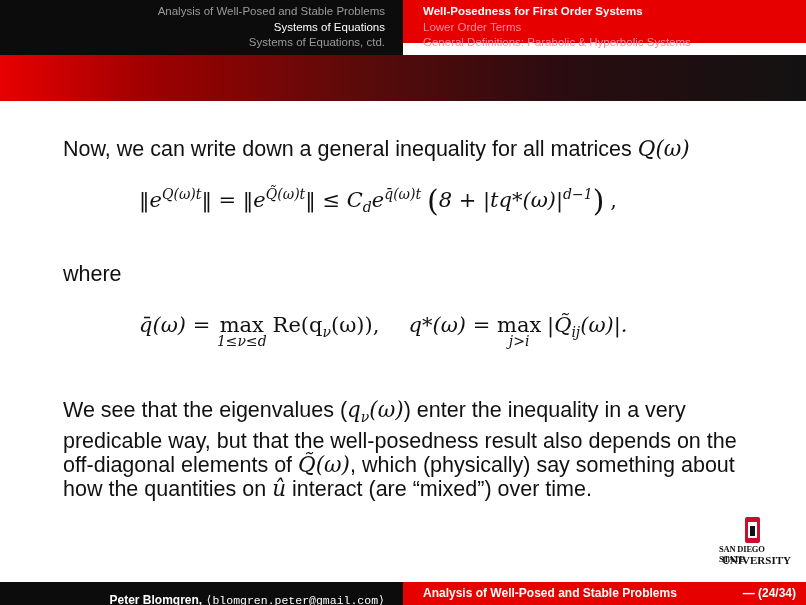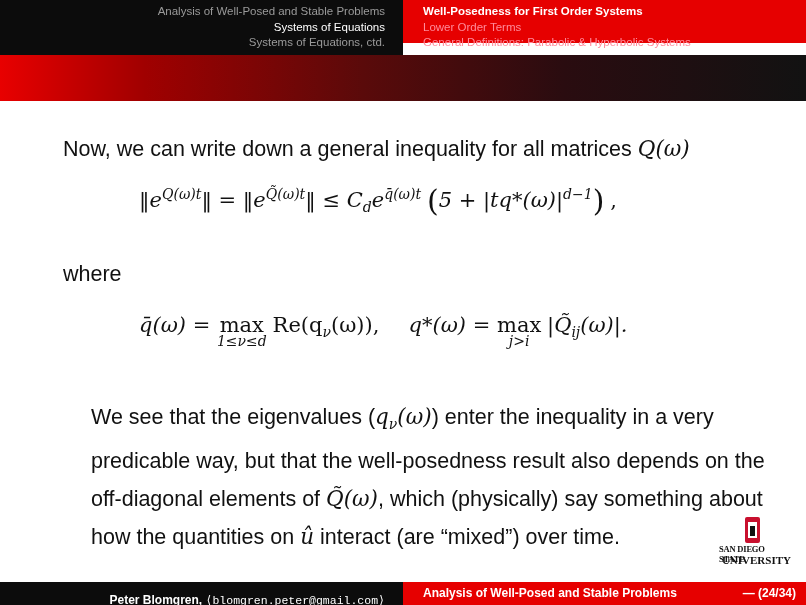--- a/index.html
+++ b/index.html
@@ -17,21 +17,21 @@
   .titlebar { position:absolute; left:0; top:55px; width:806px; height:46px;
               background:linear-gradient(to right, #e80000 0%, #a00000 18%, #5a0a0a 45%, #2a0c10 70%, #121212 100%); }
   .titlebar .t { position:absolute; left:30px; top:9px; color:#ffffff; font-family:"Liberation Sans", sans-serif;
                  font-size:15px; letter-spacing:0.2px;margin-top:36px; }
   .content { position:absolute; left:63px; top:0; width:700px; font-family:"Liberation Sans", sans-serif;
              font-size:21.5px; color:#111; }
   .p1 { position:absolute; top:136px; left:0; white-space:nowrap; }
   .eq1 { position:absolute; top:183px; left:76px; white-space:nowrap; font-size:21px; }
   .where { position:absolute; top:262px; left:0; }
   .eq2 { position:absolute; top:313px; left:76px; white-space:nowrap; font-size:21px; }
-  .para { position:absolute; top:398px; left:0; width:700px; line-height:37px;margin-left:28px; }
+  .para { position:absolute; top:398px; left:0; width:700px; line-height:24px; }
   .m { font-family:"DejaVu Serif", serif; font-style:italic; }
   .rm { font-family:"DejaVu Serif", serif; font-style:normal; }
   sup, sub { font-size:14px; }
   .under { display:inline-block; text-align:center; vertical-align:top; position:relative; }
   .under .lim { display:block; font-size:14px; margin-top:-4px; }
   .logo { position:absolute; left:730px; top:517px; width:60px; height:50px; }
   .logo .shield { position:absolute; left:15px; top:0; width:15px; height:26px; background:#c8102e; border-radius:2px; }
   .logo .shield-inner { position:absolute; left:3px; top:5px; width:9px; height:16px; background:#fff; }
   .logo .shield-mark { position:absolute; left:5px; top:9px; width:5px; height:10px; background:#111; }
   .logo .name1 { position:absolute; left:-11px; top:27px; width:72px; text-align:left;
@@ -66,21 +66,21 @@
 </div>
 
 <div class="content">
   <div class="p1">
     <span>Now, we can write down a general inequality for all matrices</span>
     <span class="m">Q(ω)</span>
   </div>
 
   <div class="eq1">
     <span class="m">‖e</span><sup class="m">Q(ω)t</sup><span class="rm">‖</span><span class="rm"> = </span><span class="m">‖e</span><sup class="m">Q̃(ω)t</sup><span class="rm">‖</span><span class="rm"> ≤ </span><span class="m">C</span><sub class="m">d</sub><span class="m">e</span><sup class="m">q̄(ω)t</sup>
-    <span class="rm" style="font-size:30px;vertical-align:-4px;">(</span><span class="m">5 + |tq*(ω)|</span><sup class="m">d−1</sup><span class="rm" style="font-size:30px;vertical-align:-4px;">)</span>
+    <span class="rm" style="font-size:30px;vertical-align:-4px;">(</span><span class="m">8 + |tq*(ω)|</span><sup class="m">d−1</sup><span class="rm" style="font-size:30px;vertical-align:-4px;">)</span>
     <span class="rm">,</span>
   </div>
 
   <div class="where">where</div>
 
   <div class="eq2">
     <span class="m">q̄(ω) = </span><span class="under"><span class="rm">max</span><span class="lim m">1≤ν≤d</span></span>
     <span class="rm">Re(q</span><sub class="m">ν</sub><span class="rm">(ω)),</span>
     &nbsp;&nbsp;&nbsp;
     <span class="m">q*(ω) = </span><span class="under"><span class="rm">max</span><span class="lim m">j&gt;i</span></span>

